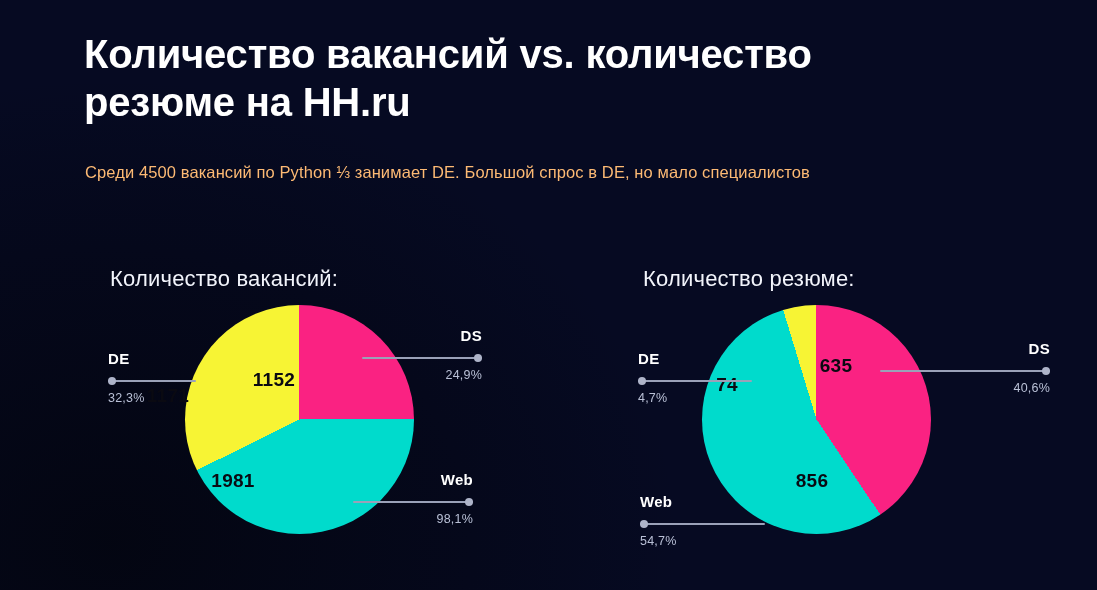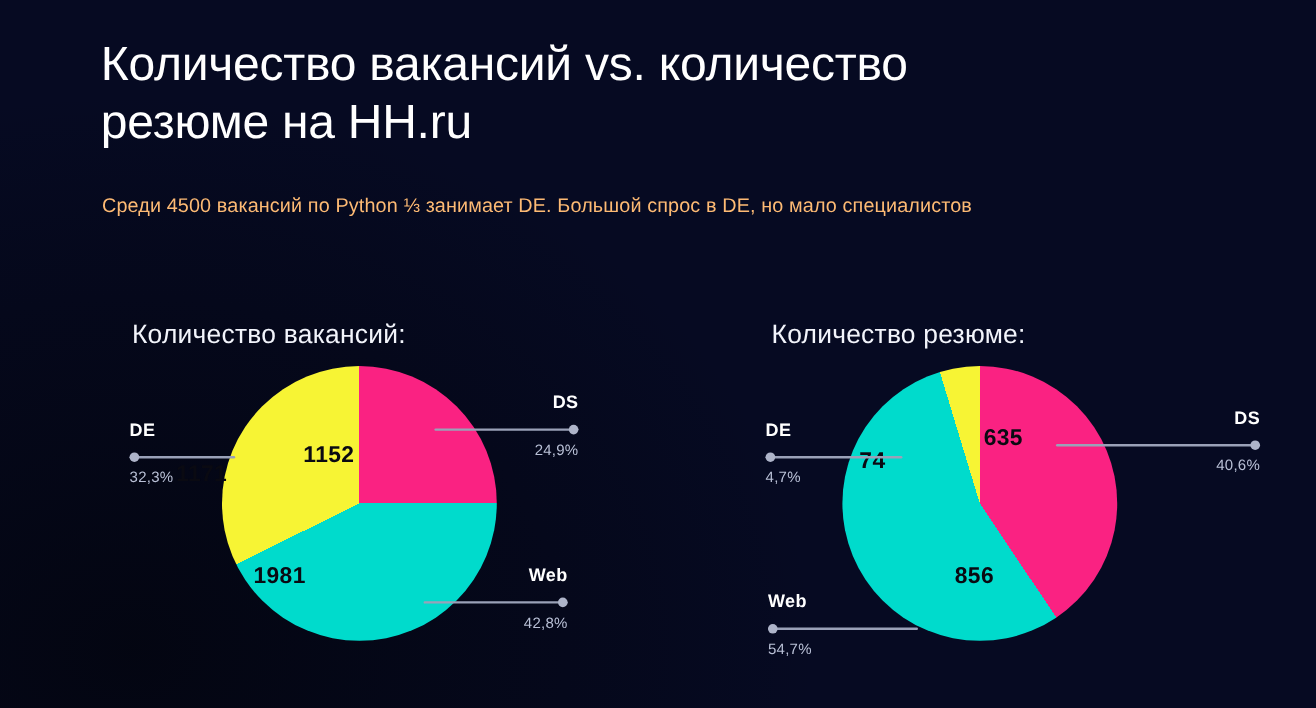--- a/index.html
+++ b/index.html
@@ -27,21 +27,21 @@
   }
 
   .title {
     position: absolute;
     left: 84px;
     top: 30px;
     width: 860px;
     color: #ffffff;
     font-size: 40px;
     line-height: 48px;
-    font-weight: 400;
+    font-weight: 700;
     letter-spacing: -0.2px;
     z-index: 3;
     white-space: pre-line;
   }
   .subtitle {
     position: absolute;
     left: 85px;
     top: 163px;
     width: 900px;
     color: #fdba74;
@@ -174,21 +174,21 @@
       <div class="cl-line"></div>
       <div class="cl-dot"></div>
       <div class="cl-name">DS</div>
       <div class="cl-pct">24,9%</div>
     </div>
 
     <div class="callout anchor-right" style="left:243px; top:216px; width:120px;">
       <div class="cl-line"></div>
       <div class="cl-dot"></div>
       <div class="cl-name">Web</div>
-      <div class="cl-pct">42,8%</div>
+      <div class="cl-pct">98,1%</div>
     </div>
   </div>
 
   <div class="panel-heading" id="heading-right">Количество резюме:</div>
 
   <div class="chart" id="chart-right">
     <div class="pie" id="pie-right" style="background: conic-gradient(rgb(250, 34, 130) 0%, rgb(250, 34, 130) 40.6%, rgb(0, 219, 204) 40.6%, rgb(0, 219, 204) 95.3%, rgb(247, 244, 52) 95.3%, rgb(247, 244, 52) 100%);"></div>
 
     <div class="slice-value" style="left:196px; top:81px;">635</div>
     <div class="slice-value" style="left:172px; top:196px;">856</div>

